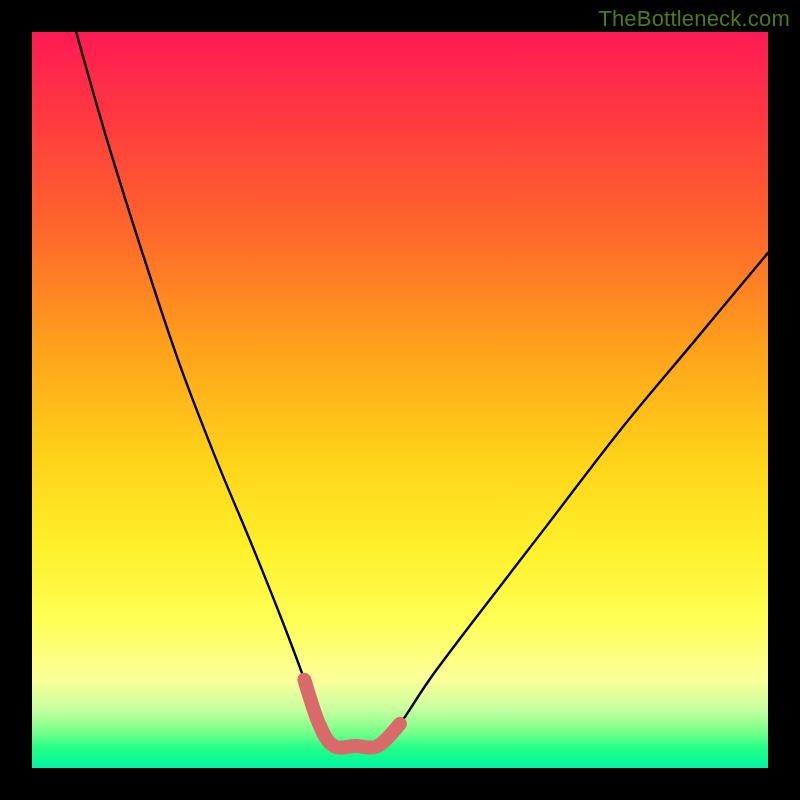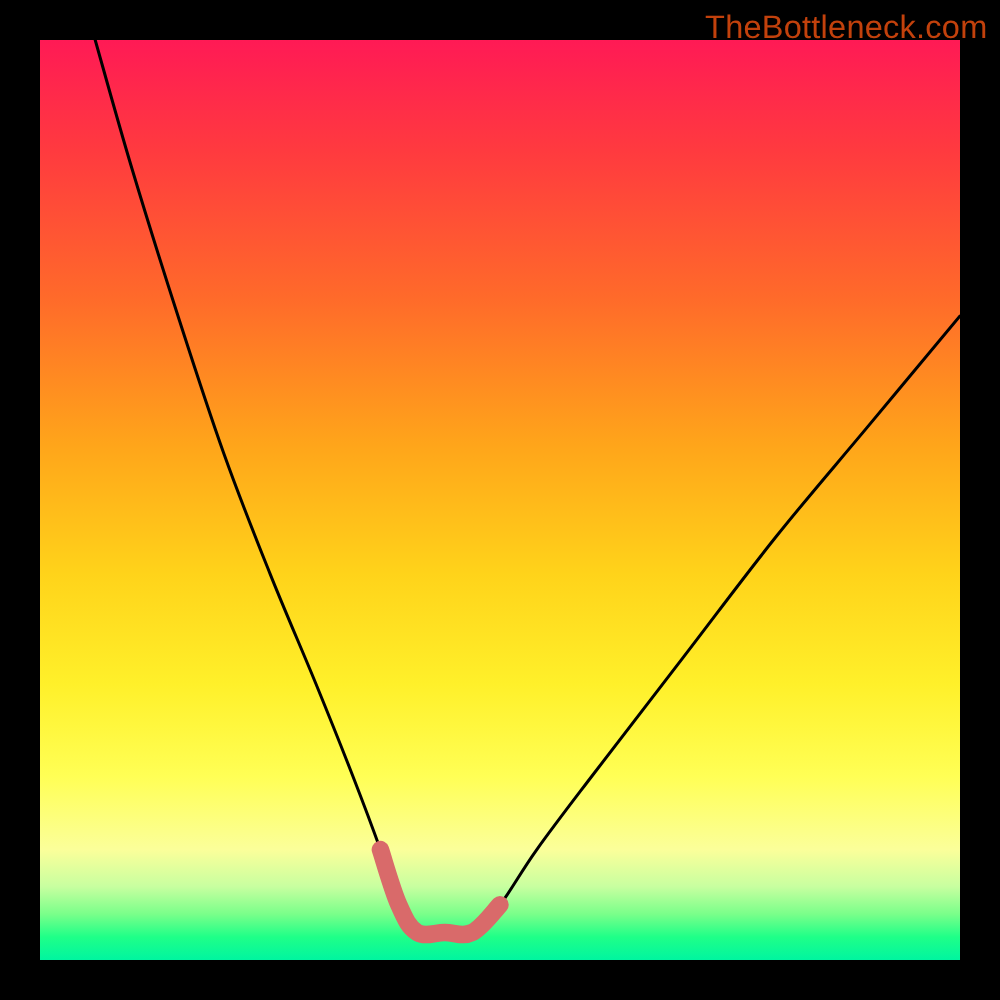--- a/index.html
+++ b/index.html
@@ -39,22 +39,22 @@
       #c8ffa0 92%,
       #7aff8a 95%,
       #1fff88 97.5%,
       #00f5a0 100%
     );
   }
   .watermark {
     position: absolute;
     top: 6px;
     right: 10px;
-    color: #c2410c;
-    font-size: 26px;
+    color: #4d7c0f;
+    font-size: 22px;
     letter-spacing: 0.2px;
     user-select: none;
   }
   svg.curves {
     position: absolute;
     top: 0;
     left: 0;
     width: 736px;
     height: 736px;
   }

